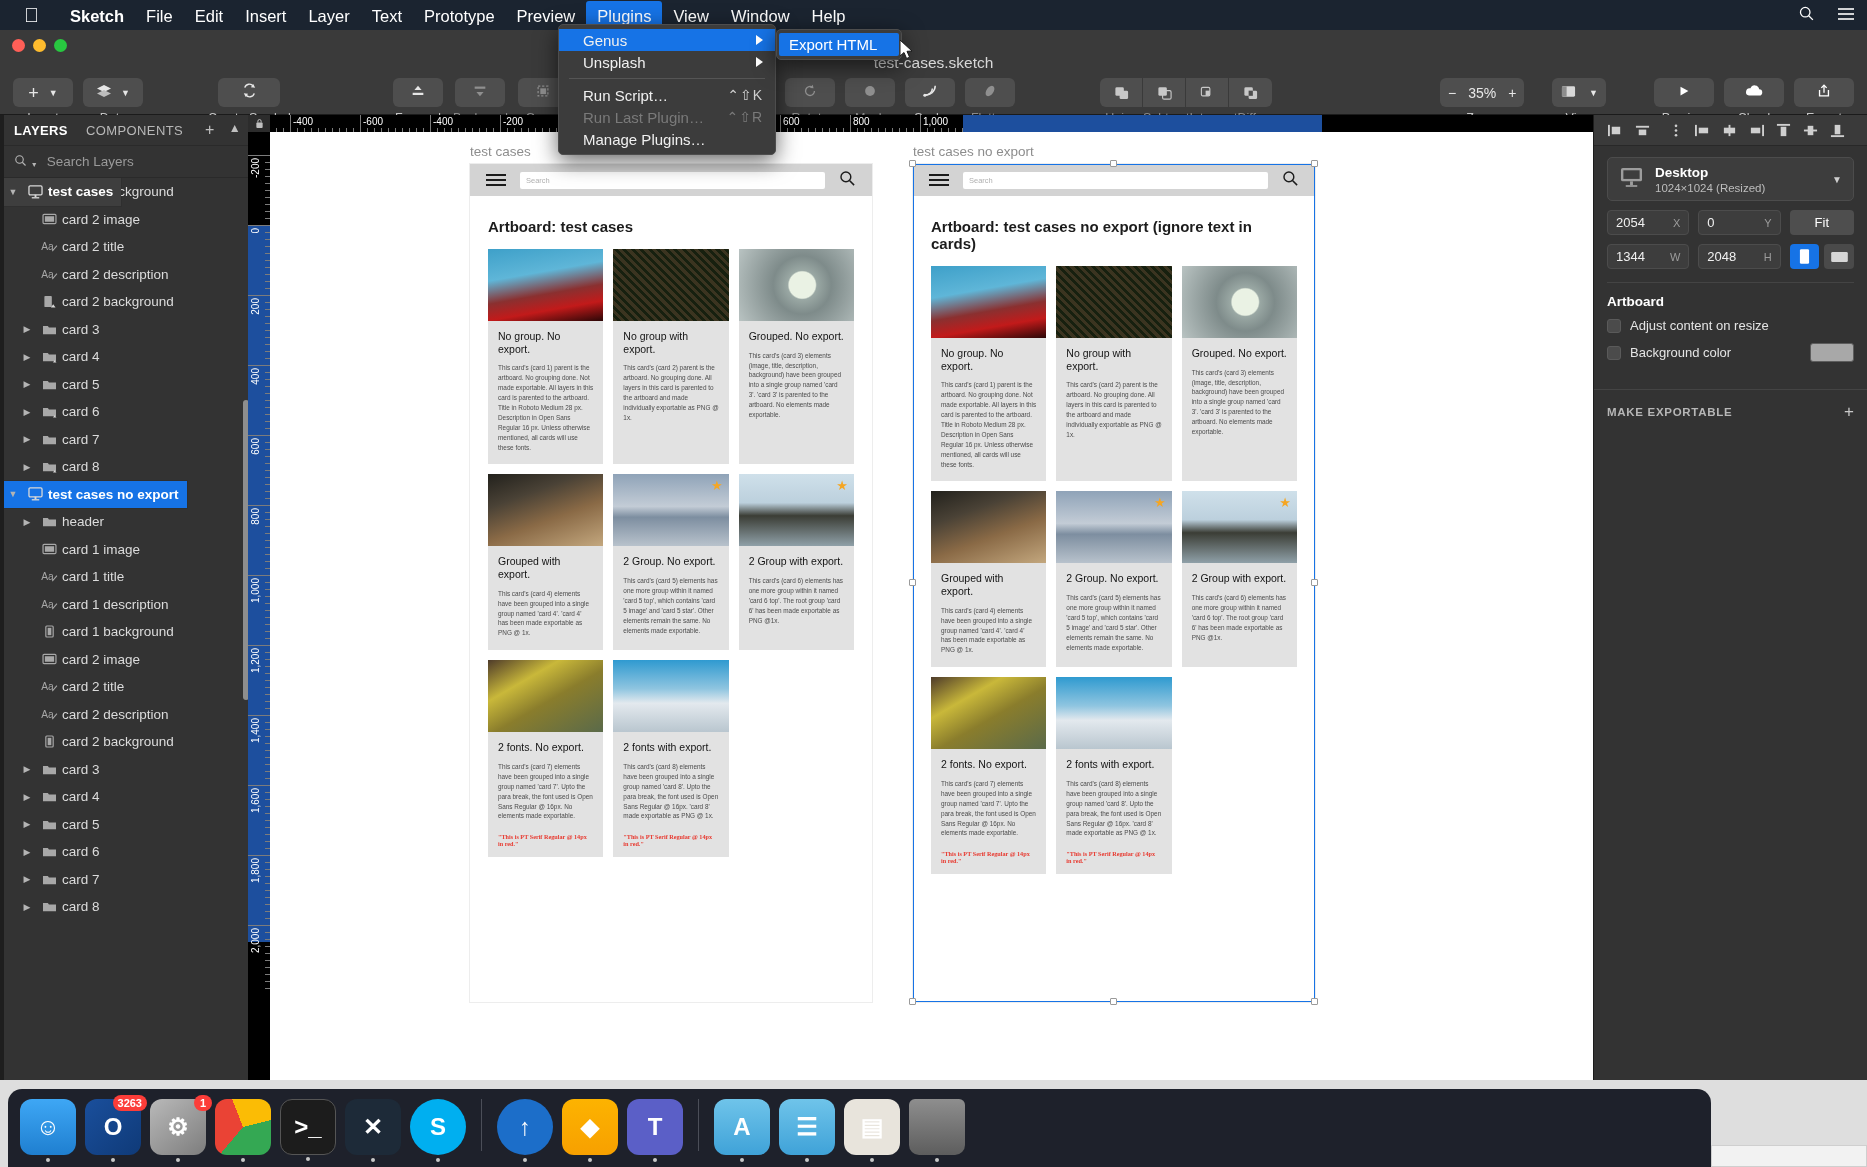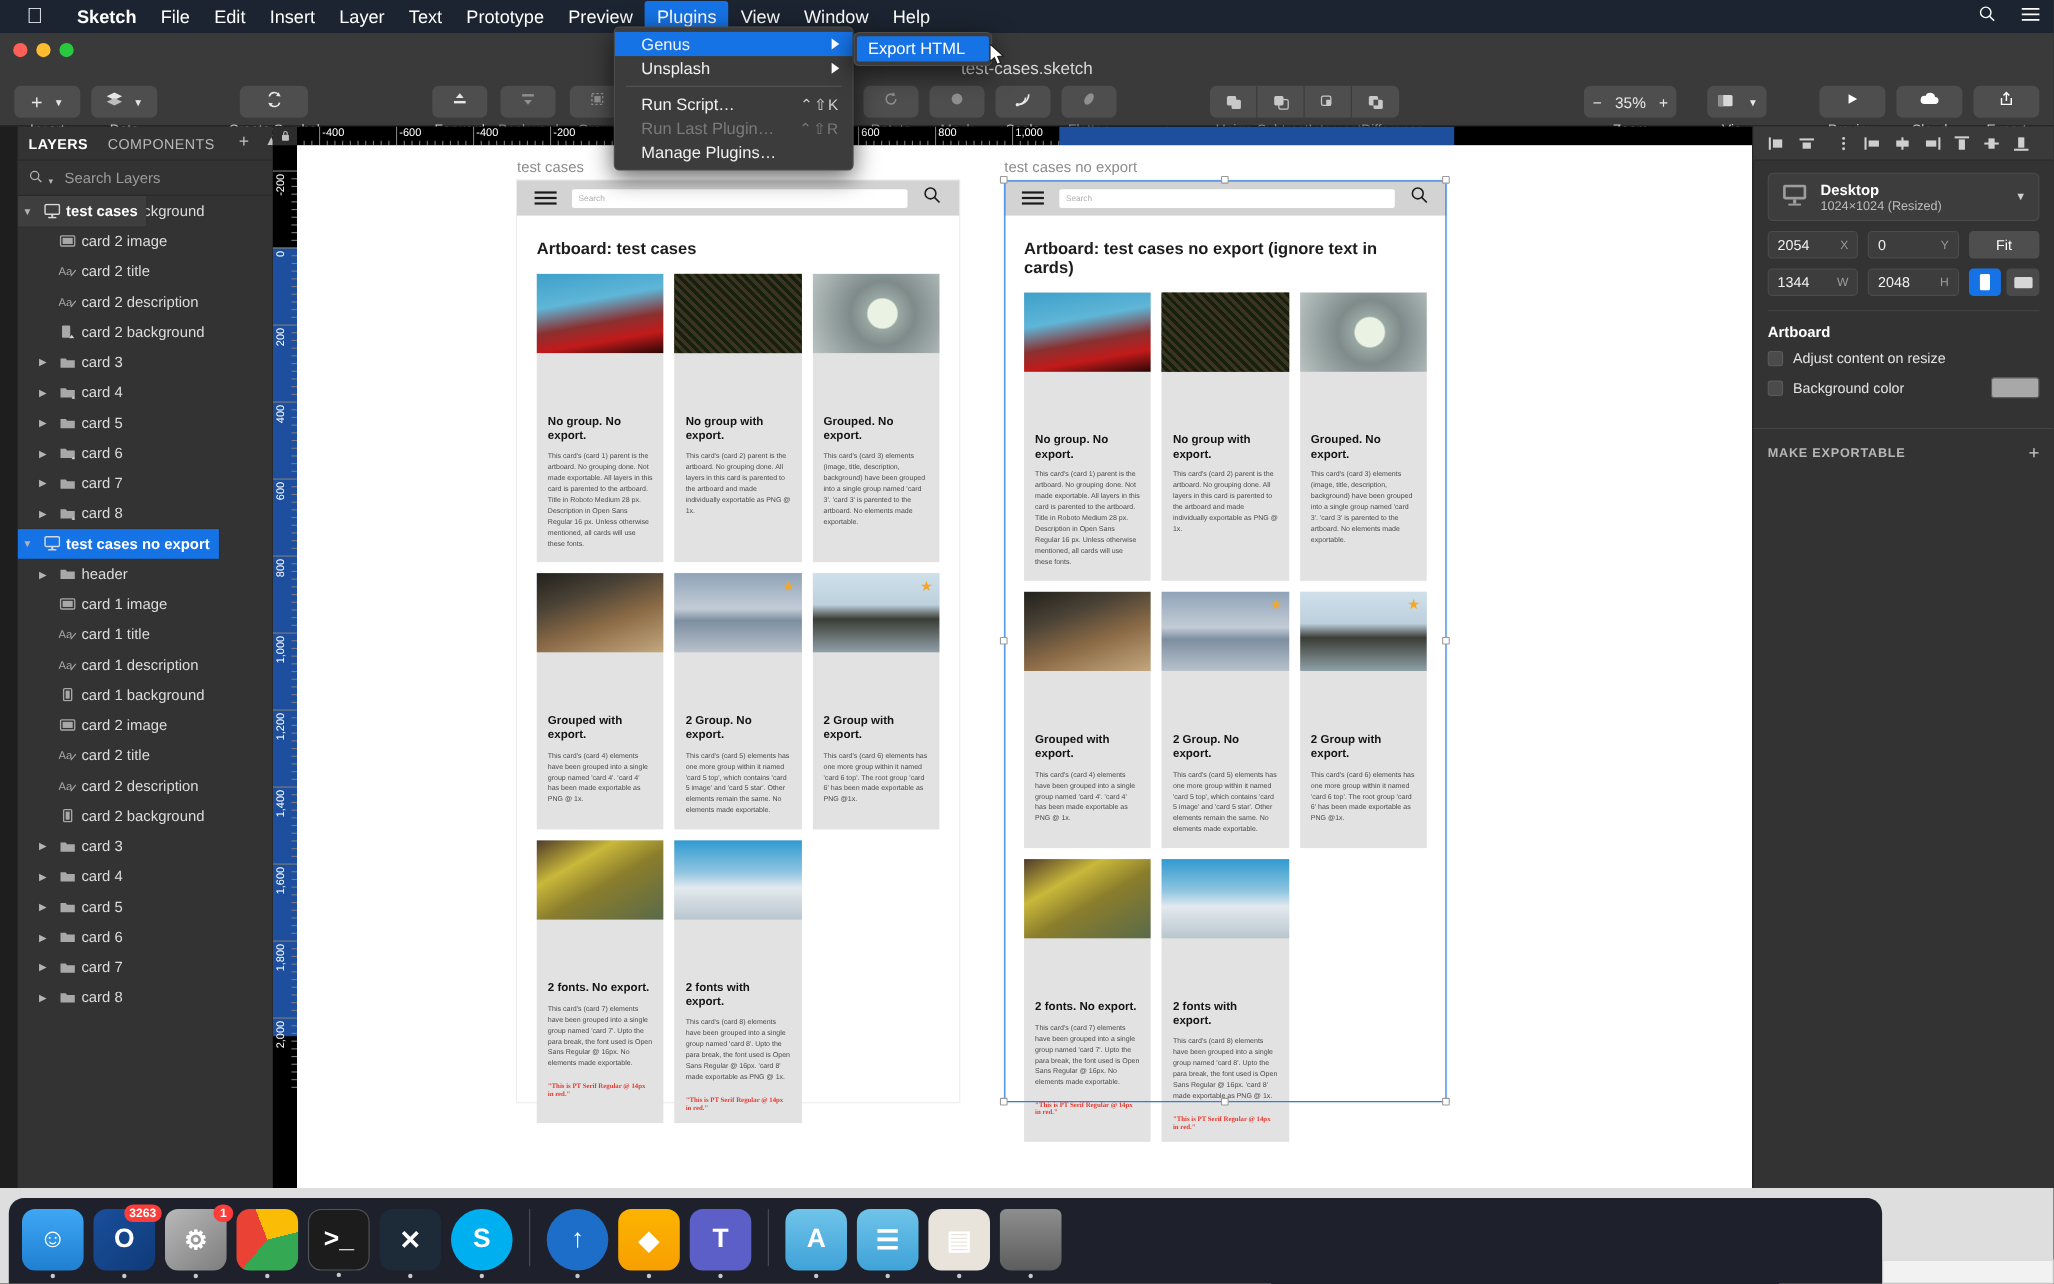--- a/index.html
+++ b/index.html
@@ -103,21 +103,21 @@
   }
   .sub-item {
     height: 23px; display: flex; align-items: center; padding: 0 10px;
     background: #1673e6; color: #fff; font-size: 15px; border-radius: 2px;
     margin: 0 2px;
   }
   .cursor-arrow { position: absolute; left: 900px; top: 40px; z-index: 70; }
 
   
   .sidebar {
-    position: absolute; top: 115px; left: 16px; width: 248px; height: 965px;
+    position: absolute; top: 115px; left: 4px; width: 248px; height: 965px;
     background: #333333; border-right: 1px solid #1c1c1c;
   }
   .sb-tabs {
     height: 31px; display: flex; align-items: center; padding: 0 10px;
     color: #b8b8b8; font-size: 13px; letter-spacing: .4px;
     border-bottom: 1px solid #2a2a2a; position: relative;
   }
   .sb-tabs .t { margin-right: 18px; }
   .sb-tabs .t.on { color: #ffffff; font-weight: bold; }
   .sb-tabs .icons {
@@ -205,22 +205,22 @@
     font-weight: bold; color: #1c1c1c; font-size: 15px;
     padding: 22px 18px 0 18px;
   }
   .grid {
     display: grid; grid-template-columns: repeat(3, 1fr);
     gap: 10px; padding: 14px 18px 0 18px;
   }
   .card { background: #e2e2e2; position: relative; }
   .card-img { height: 72px; background-size: cover; background-position: center; position: relative; }
   .card-title {
-    font-weight: bold; color: #141414; font-size: 10.5px;
-    padding: 9px 10px 0 10px; line-height: 1.2; margin-top: 47px;
+    font-weight: normal; color: #141414; font-size: 10.5px;
+    padding: 9px 10px 0 10px; line-height: 1.2;
   }
   .card-desc {
     color: #4b4b4b; font-size: 6.4px; line-height: 1.55;
     padding: 8px 10px 12px 10px;
   }
   .card-red { color: #e8392f; font-weight: bold; font-size: 6.2px;
     font-family: "Liberation Serif", serif; padding: 0 10px 10px 10px; }
   .star {
     position: absolute; right: 6px; top: 4px; color: #f5a623; font-size: 13px;
   }

